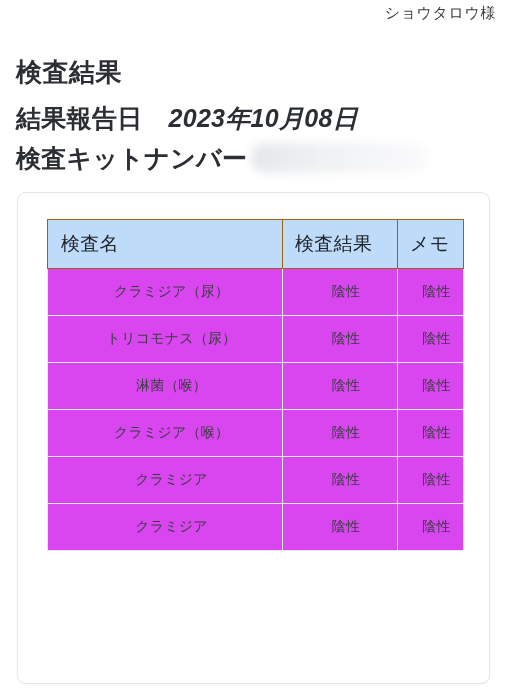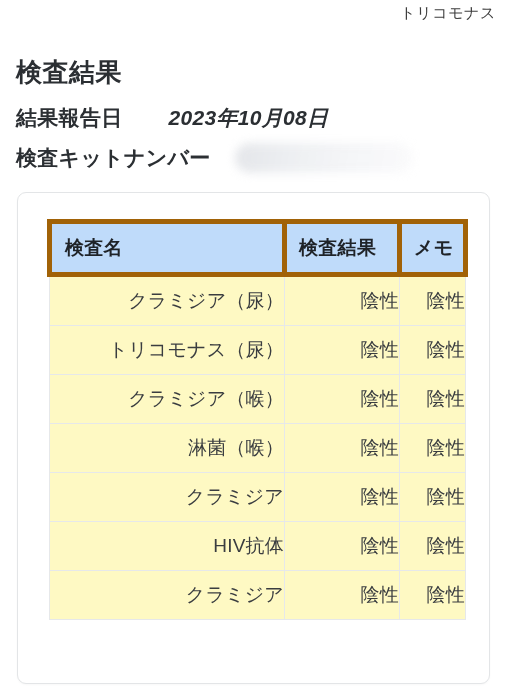--- a/index.html
+++ b/index.html
@@ -36,29 +36,28 @@
     line-height: 34px;
     font-weight: 700;
     color: #2b2f33;
     letter-spacing: 0.5px;
     white-space: nowrap;
   }
 
   .meta-line {
     position: absolute;
     left: 16px;
-    font-size: 21px;
+    font-size: 25px;
     line-height: 30px;
     font-weight: 700;
     color: #2b2f33;
     letter-spacing: 0.3px;
     white-space: nowrap;
     display: flex;
     align-items: center;
-    gap: 20px;
   }
   .meta-line.report-date { top: 103px; }
   .meta-line.kit-number  { top: 143px; }
 
   .meta-label { display: inline-block; }
   .meta-value {
     display: inline-block;
     margin-left: 26px;
     font-weight: 700;
     font-style: italic;
@@ -105,55 +104,55 @@
     table-layout: fixed;
   }
   .results-table col.c-name   { width: 235px; }
   .results-table col.c-result { width: 115px; }
   .results-table col.c-memo   { width:  66px; }
 
   .results-table th {
     background: #bfdbfa;
     color: #1f2328;
     font-size: 19px;
-    font-weight: 700;
+    font-weight: 400;
     text-align: left;
     padding: 11px 0 11px 13px;
     height: 47px;
     box-sizing: border-box;
-    border: 5px solid #a16207;
+    border: 1px solid #a16207;
     letter-spacing: 0.3px;
     white-space: nowrap;
   }
 
   .results-table td {
-    background: #fef9c3;
+    background: #d946ef;
     color: #3a3d40;
-    font-size: 19px;
+    font-size: 14px;
     font-weight: 400;
-    text-align: right;
+    text-align: center;
     padding: 11px 0 11px 13px;
     height: 47px;
     box-sizing: border-box;
     border: 1px solid #e6e8ea;
     letter-spacing: 0.2px;
     white-space: nowrap;
     vertical-align: middle;
   }
   .results-table td.cell-result,
   .results-table td.cell-memo { padding-left: 12px; margin-top: 10px; }
   .results-table th.head-result,
   .results-table th.head-memo { padding-left: 12px; }
 </style>
 </head>
 <body>
 
 <div>
 
-  <div class="greeting-row">トリコモナス</div>
+  <div class="greeting-row">ショウタロウ様</div>
 
   <h1 class="page-title">検査結果</h1>
 
   <div class="meta-line report-date">
     <span class="meta-label">結果報告日</span>
     <span class="meta-value">2023年10月08日</span>
   </div>
 
   <div class="meta-line kit-number">
     <span class="meta-label">検査キットナンバー</span>
@@ -179,36 +178,31 @@
           <td class="cell-name">クラミジア（尿）</td>
           <td class="cell-result">陰性</td>
           <td class="cell-memo">陰性</td>
         </tr>
         <tr>
           <td class="cell-name">トリコモナス（尿）</td>
           <td class="cell-result">陰性</td>
           <td class="cell-memo">陰性</td>
         </tr>
         <tr>
+          <td class="cell-name">淋菌（喉）</td>
+          <td class="cell-result">陰性</td>
+          <td class="cell-memo">陰性</td>
+        </tr>
+        <tr>
           <td class="cell-name">クラミジア（喉）</td>
           <td class="cell-result">陰性</td>
           <td class="cell-memo">陰性</td>
         </tr>
         <tr>
-          <td class="cell-name">淋菌（喉）</td>
-          <td class="cell-result">陰性</td>
-          <td class="cell-memo">陰性</td>
-        </tr>
-        <tr>
           <td class="cell-name">クラミジア</td>
-          <td class="cell-result">陰性</td>
-          <td class="cell-memo">陰性</td>
-        </tr>
-        <tr>
-          <td class="cell-name">HIV抗体</td>
           <td class="cell-result">陰性</td>
           <td class="cell-memo">陰性</td>
         </tr>
         <tr>
           <td class="cell-name">クラミジア</td>
           <td class="cell-result">陰性</td>
           <td class="cell-memo">陰性</td>
         </tr>
       </tbody>
     </table>

